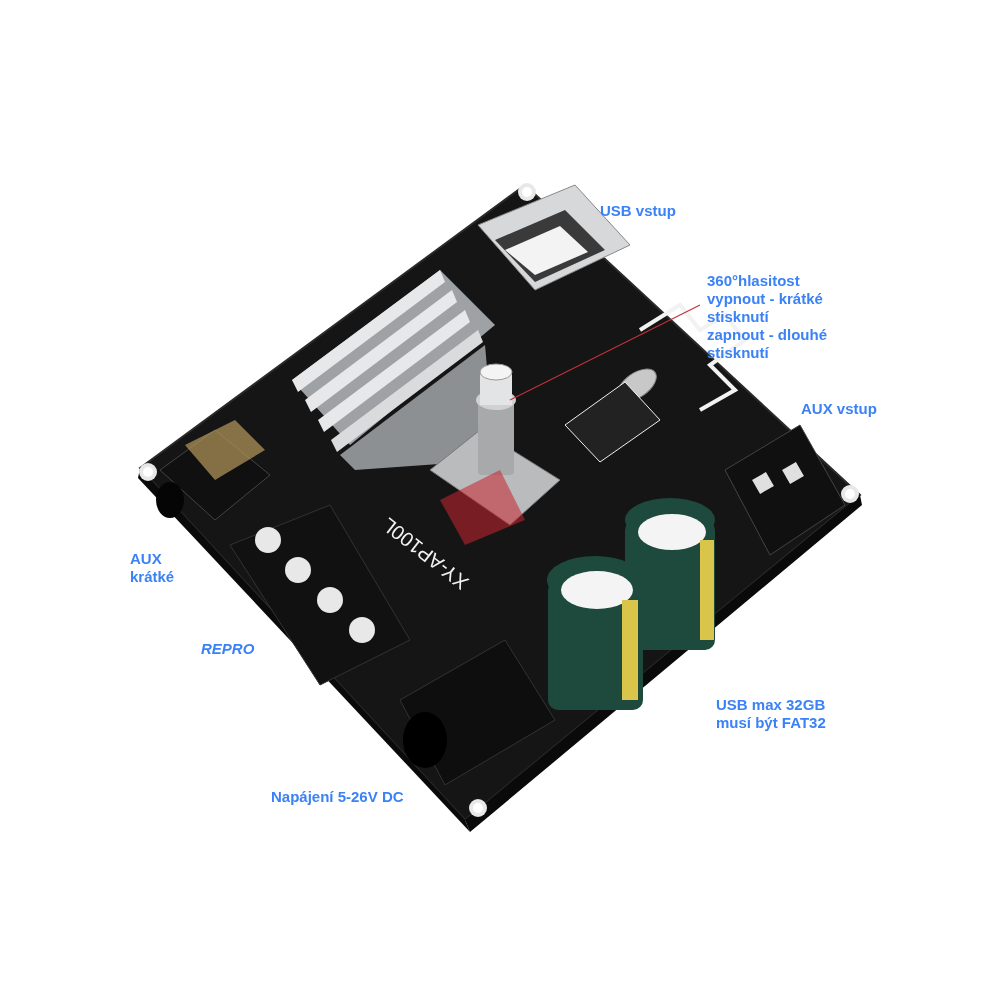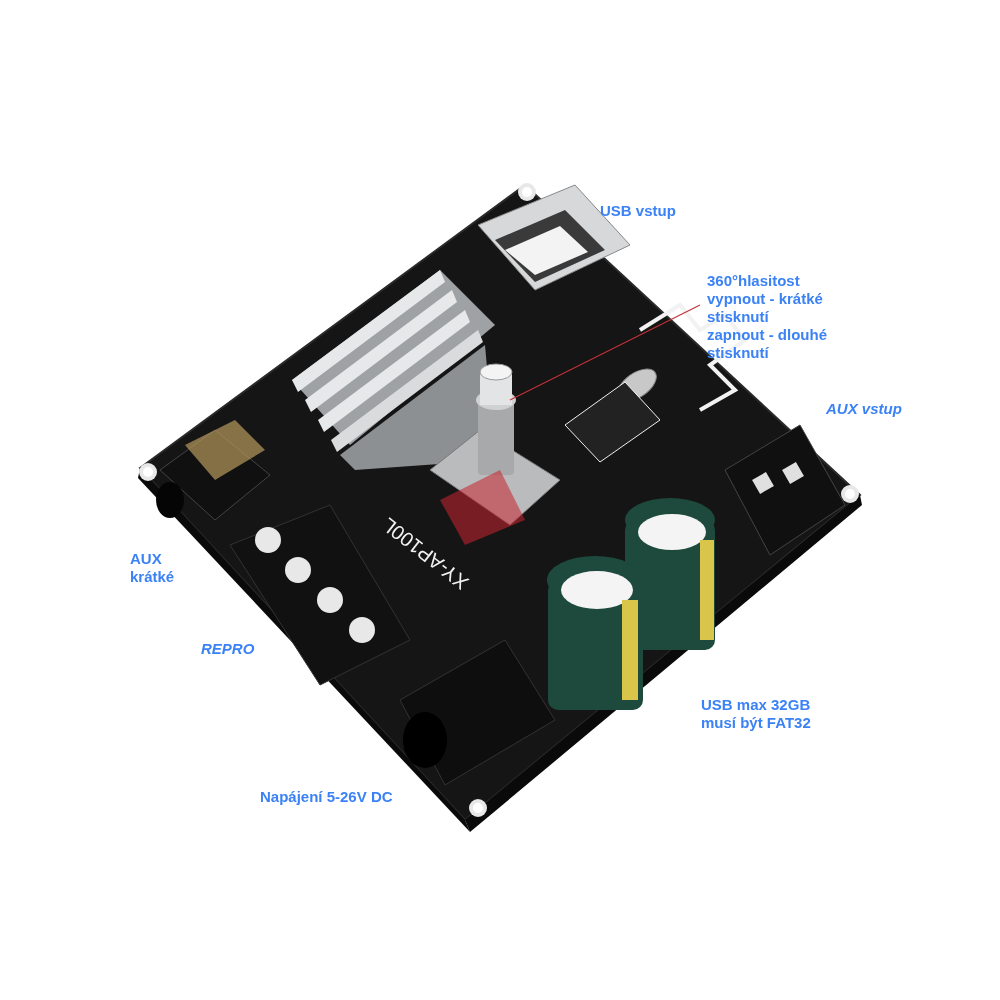--- a/index.html
+++ b/index.html
@@ -98,19 +98,19 @@
   <line x1="700" y1="305" x2="510" y2="400" stroke="#c0303a" stroke-width="1.2"></line>
 </svg>
 </div>
 
 <div class="label" style="left:600px;top:202px;">USB vstup</div>
 <div class="label" style="left:707px;top:272px;">360°hlasitost
 vypnout - krátké
 stisknutí
 zapnout - dlouhé
 stisknutí</div>
-<div class="label" style="left:826px;top:400px;font-style:italic;">AUX vstup</div>
+<div class="label" style="left:801px;top:400px;">AUX vstup</div>
 <div class="label" style="left:130px;top:550px;">AUX
 krátké</div>
 <div class="label" style="left:201px;top:640px;font-style:italic;">REPRO</div>
-<div class="label" style="left:701px;top:696px;">USB max 32GB
+<div class="label" style="left:716px;top:696px;">USB max 32GB
 musí být FAT32</div>
-<div class="label" style="left:260px;top:788px;">Napájení 5-26V DC</div>
+<div class="label" style="left:271px;top:788px;">Napájení 5-26V DC</div>
 
 </body></html>

